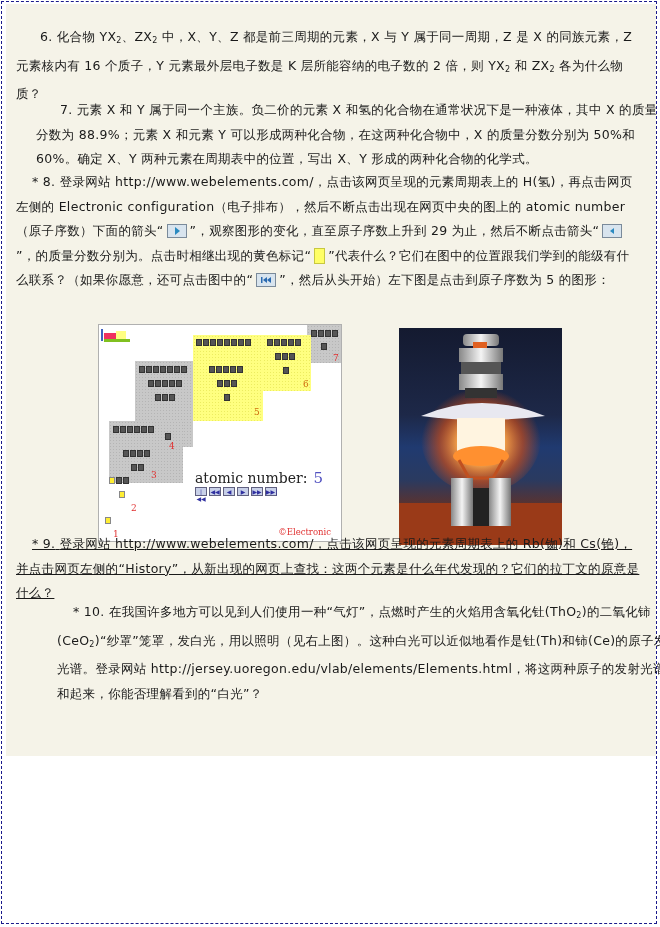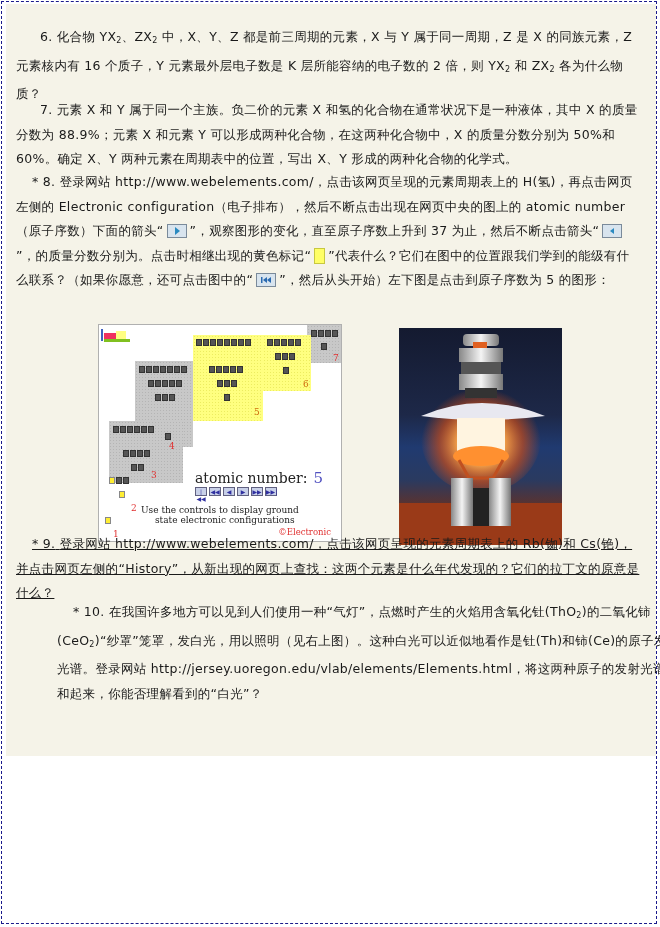--- a/index.html
+++ b/index.html
@@ -70,30 +70,30 @@
 <body>
 
 <div class="page-border"></div>
 <div class="content-area"></div>
 
 <div class="para" style="top:25px;">
   <span class="indent"></span><span>6.</span>
   <span>化合物 YX</span><span class="sub">2</span><span>、ZX</span><span class="sub">2</span><span> 中，X、Y、Z 都是前三周期的元素，X 与 Y 属于同一周期，Z 是 X 的同族元素，Z 元素核内有 16 个质子，Y 元素最外层电子数是 K 层所能容纳的电子数的 2 倍，则 YX</span><span class="sub">2</span><span> 和 ZX</span><span class="sub">2</span><span> 各为什么物质？</span>
 </div>
 
-<div class="para" style="top:98px;">
+<div class="para" style="top:98px;margin-left:20px;">
   <span class="indent"></span><span>7.</span>
   <span>元素 X 和 Y 属于同一个主族。负二价的元素 X 和氢的化合物在通常状况下是一种液体，其中 X 的质量分数为 88.9%；元素 X 和元素 Y 可以形成两种化合物，在这两种化合物中，X 的质量分数分别为 50%和 60%。确定 X、Y 两种元素在周期表中的位置，写出 X、Y 形成的两种化合物的化学式。</span>
 </div>
 
 <div class="para" style="top:170px;">
   <span class="indent" style="width:16px"></span><span>* 8.</span>
   <span>登录网站 http://www.webelements.com/，点击该网页呈现的元素周期表上的 H(氢)，再点击网页左侧的 Electronic configuration（电子排布），然后不断点击出现在网页中央的图上的 atomic number（原子序数）下面的箭头“</span><span class="inline-btn"><svg width="18" height="12">
         <polygon points="7,2 7,10 12,6" fill="#2a8ac0"></polygon>
-      </svg></span><span>”，观察图形的变化，直至原子序数上升到 37 为止，然后不断点击箭头“</span><span class="inline-btn"><svg width="18" height="12">
+      </svg></span><span>”，观察图形的变化，直至原子序数上升到 29 为止，然后不断点击箭头“</span><span class="inline-btn"><svg width="18" height="12">
         <polygon points="11,3 11,9 7,6" fill="#2a8ac0"></polygon>
       </svg></span><span>”，的质量分数分别为。点击时相继出现的黄色标记“</span><span class="yellow-mark"></span><span>”代表什么？它们在图中的位置跟我们学到的能级有什么联系？（如果你愿意，还可点击图中的“</span><span class="inline-btn"><svg width="18" height="12">
         <rect x="4" y="3" width="1.5" height="6" fill="#2a6ab0"></rect>
         <polygon points="10,3 10,9 6,6" fill="#2a6ab0"></polygon>
         <polygon points="14,3 14,9 10,6" fill="#2a6ab0"></polygon>
       </svg></span><span>”，然后从头开始）左下图是点击到原子序数为 5 的图形：</span>
 </div>
 
 <div class="fig-left">
   <div class="blk" style="left:2px;top:4px;width:2px;height:12px;background:#4060c0;"></div>
@@ -223,24 +223,20 @@
   <span class="shell-num" style="left:14px;top:204px;">1</span>
 
   <div class="atomic-label"><span>atomic number:</span><span class="atomic-val">5</span></div>
   <div class="ctrl-row">
     <div class="ctrl">|◀◀</div>
     <div class="ctrl">◀◀</div>
     <div class="ctrl">◀</div>
     <div class="ctrl">▶</div>
     <div class="ctrl">▶▶</div>
     <div class="ctrl">▶▶|</div>
-  </div>
-  <div class="use-text">
-    <div>Use the controls to display ground</div>
-    <div>state electronic configurations</div>
   </div>
   <div class="webel">©Electronic</div>
 </div>
 
 <div class="fig-right">
   <svg width="163" height="217">
     <defs>
       <radialGradient id="glow" cx="50%" cy="55%" r="50%">
         <stop offset="0%" stop-color="#fff6d0"></stop>
         <stop offset="35%" stop-color="#ffb050"></stop>

